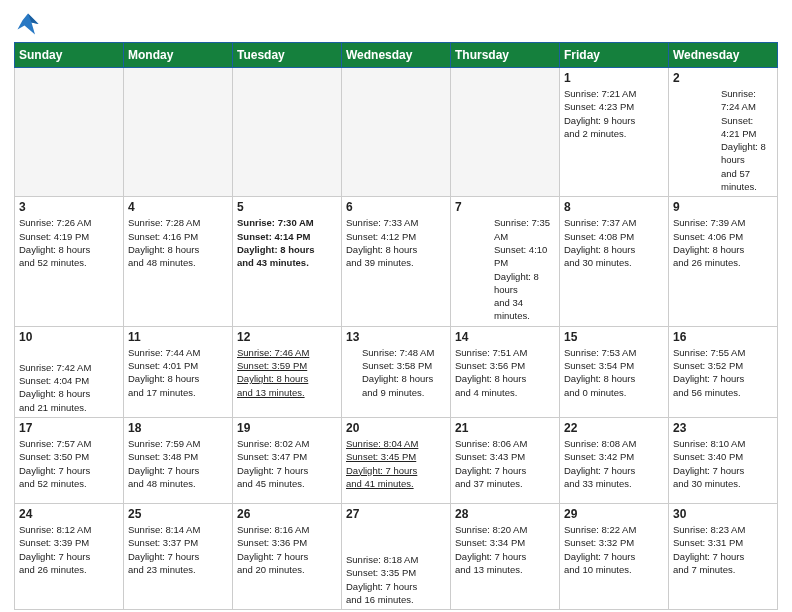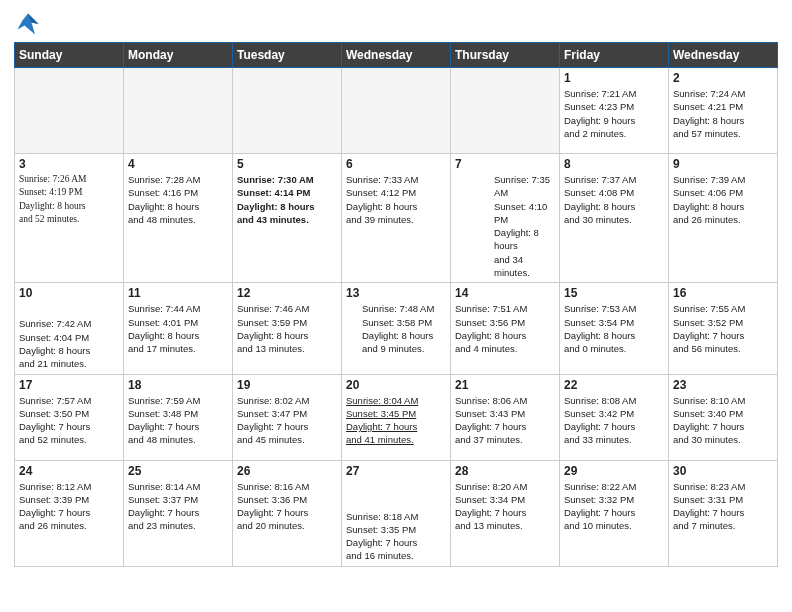--- a/index.html
+++ b/index.html
@@ -48,21 +48,21 @@
     .location {
       font-size: 14px;
       color: #444;
     }
     .calendar {
       width: 100%;
       border-collapse: collapse;
       table-layout: fixed;
     }
     .calendar th {
-      background-color: #404040;
+      background-color: #15803d;
       color: #fff;
       font-size: 12px;
       font-weight: bold;
       padding: 5px 4px;
       border: 1px solid #1a5fa0;
       text-align: left;
     }
     .calendar td {
       border: 1px solid #ccc;
       vertical-align: top;
@@ -127,30 +127,30 @@
           <td class="empty"></td>
           <td>
             <span class="day-num">1</span>
             <div class="day-info" style="white-space: pre-line;">Sunrise: 7:21 AM
 Sunset: 4:23 PM
 Daylight: 9 hours
 and 2 minutes.</div>
           </td>
           <td>
             <span class="day-num">2</span>
-            <div class="day-info" style="white-space: pre-line;">Sunrise: 7:24 AM
+            <div class="day-info" style="white-space: pre-line; margin-left: 48px;">Sunrise: 7:24 AM
 Sunset: 4:21 PM
 Daylight: 8 hours
 and 57 minutes.</div>
           </td>
         </tr>
         <tr>
           <td>
             <span class="day-num">3</span>
-            <div class="day-info" style="white-space: pre-line; font-family: Liberation Serif, serif;">Sunrise: 7:26 AM
+            <div class="day-info" style="white-space: pre-line;">Sunrise: 7:26 AM
 Sunset: 4:19 PM
 Daylight: 8 hours
 and 52 minutes.</div>
           </td>
           <td>
             <span class="day-num">4</span>
             <div class="day-info" style="white-space: pre-line;">Sunrise: 7:28 AM
 Sunset: 4:16 PM
 Daylight: 8 hours
 and 48 minutes.</div>
@@ -201,21 +201,21 @@
           </td>
           <td>
             <span class="day-num">11</span>
             <div class="day-info" style="white-space: pre-line;">Sunrise: 7:44 AM
 Sunset: 4:01 PM
 Daylight: 8 hours
 and 17 minutes.</div>
           </td>
           <td>
             <span class="day-num">12</span>
-            <div class="day-info" style="white-space: pre-line;">Sunrise: 7:46 AM
+            <div class="day-info" style="white-space: pre-line; text-decoration: underline;">Sunrise: 7:46 AM
 Sunset: 3:59 PM
 Daylight: 8 hours
 and 13 minutes.</div>
           </td>
           <td>
             <span class="day-num">13</span>
             <div class="day-info" style="white-space: pre-line; margin-left: 16px;">Sunrise: 7:48 AM
 Sunset: 3:58 PM
 Daylight: 8 hours
 and 9 minutes.</div>

